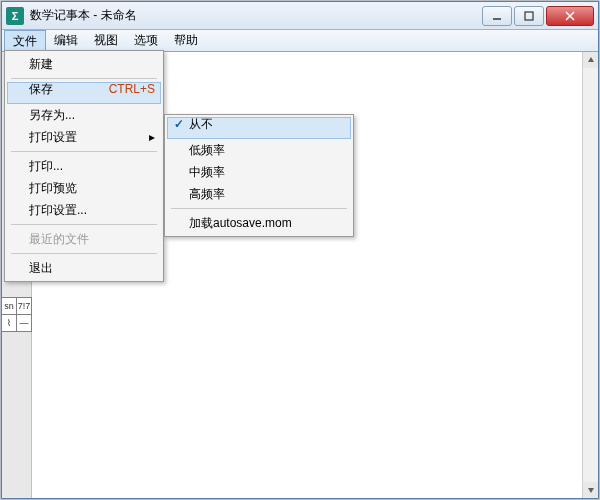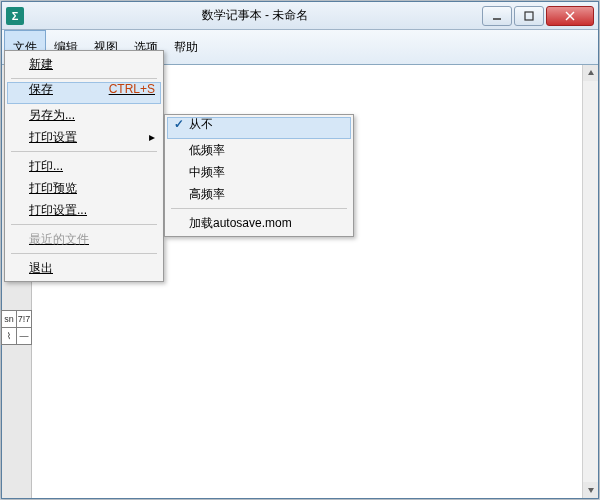--- a/index.html
+++ b/index.html
@@ -1,39 +1,39 @@
 <!DOCTYPE html>
 <html><head>
 <meta charset="utf-8">
 <style>
   * { margin: 0; padding: 0; box-sizing: border-box; font-family: "Microsoft YaHei", "SimSun", sans-serif; font-size: 12px; }
   body { background: #d0d8e0; width: 600px; height: 500px; overflow: hidden; }
   .window { width: 598px; height: 498px; margin: 1px; background: #fff; border: 1px solid #5a7fa0; box-shadow: 0 0 4px rgba(0,0,0,0.3); display: flex; flex-direction: column; }
   .titlebar { height: 28px; background: linear-gradient(#eef4fa, #dbe6f2); display: flex; align-items: center; padding: 0 4px; border-bottom: 1px solid #a0b4c8; }
   .app-icon { width: 18px; height: 18px; background: #1a8a7a; border-radius: 2px; display: flex; align-items: center; justify-content: center; color: #fff; font-size: 11px; font-weight: bold; margin-right: 6px; }
-  .title-text { flex: 1; color: #000; text-align: center; }
+  .title-text { flex: 1; color: #000; }
   .win-btns { display: flex; }
   .win-btn { width: 30px; height: 20px; margin-left: 2px; border: 1px solid #8aa0b8; border-radius: 3px; display: flex; align-items: center; justify-content: center; background: linear-gradient(#f5f9fd,#d8e4f0); }
   .win-btn.close { width: 48px; background: linear-gradient(#e89090,#c93030); border-color: #a02020; color: #fff; }
   .win-btn svg { width: 10px; height: 10px; }
-  .menubar { height: 35px; background: linear-gradient(#f4f8fc,#e2ecf6); border-bottom: 1px solid #8aa8c0; display: flex; align-items: stretch; padding: 0 2px; }
+  .menubar { height: 22px; background: linear-gradient(#f4f8fc,#e2ecf6); border-bottom: 1px solid #8aa8c0; display: flex; align-items: stretch; padding: 0 2px; }
   .menu-item { padding: 0 8px; display: flex; align-items: center; color: #000; cursor: default; }
   .menu-item.open { background: #cde3f8; border: 1px solid #7fa8d0; border-bottom: none; }
   .content { flex: 1; position: relative; background: #fff; }
   .toolbar-strip { position: absolute; left: 0; top: 0; width: 30px; bottom: 0; background: #e8e8e8; border-right: 1px solid #c0c0c0; }
   .tool-cells { position: absolute; left: 0; top: 246px; display: grid; grid-template-columns: 15px 15px; }
   .tool-cell { height: 18px; border: 1px solid #808080; background: #fff; display: flex; align-items: center; justify-content: center; font-size: 9px; color: #333; margin: -1px 0 0 -1px; }
   .doc-area { position: absolute; left: 30px; right: 16px; top: 0; bottom: 0; background: #fff; }
   .vscroll { position: absolute; right: 0; top: 0; width: 16px; bottom: 0; background: #f0f0f0; border-left: 1px solid #d0d0d0; }
   .vscroll .arrow { height: 16px; display: flex; align-items: center; justify-content: center; background: #e8e8e8; }
   .vscroll .track { position: absolute; top: 16px; bottom: 16px; left: 0; right: 0; }
   .vscroll .arrow.bot { position: absolute; bottom: 0; left: 0; right: 0; }
 
   .dropdown { position: absolute; background: #f4f4f4; border: 1px solid #9a9a9a; box-shadow: 2px 2px 4px rgba(0,0,0,0.25); padding: 2px; }
-  .dd-file { left: 4px; top: 50px; width: 160px; text-decoration: underline; }
+  .dd-file { left: 4px; top: 50px; width: 160px; }
   .dd-row { height: 22px; display: flex; align-items: center; padding: 0 6px 0 22px; position: relative; color: #000; }
   .dd-row.hover { background: #d6e7f7; border: 1px solid #9cc1e4; padding: 0 5px 8px 21px; }
   .dd-row.disabled { color: #9a9a9a; }
   .dd-shortcut { margin-left: auto; color: #c2410c; }
   .dd-sep { height: 1px; background: #c8c8c8; margin: 3px 4px; }
   .dd-sub-arrow { position: absolute; right: 6px; }
   .dd-auto { left: 164px; top: 114px; width: 190px; }
   .dd-check { position: absolute; left: 4px; width: 14px; text-align: center; color: #1a5fa0; font-weight: bold; }
 </style>
 </head>

